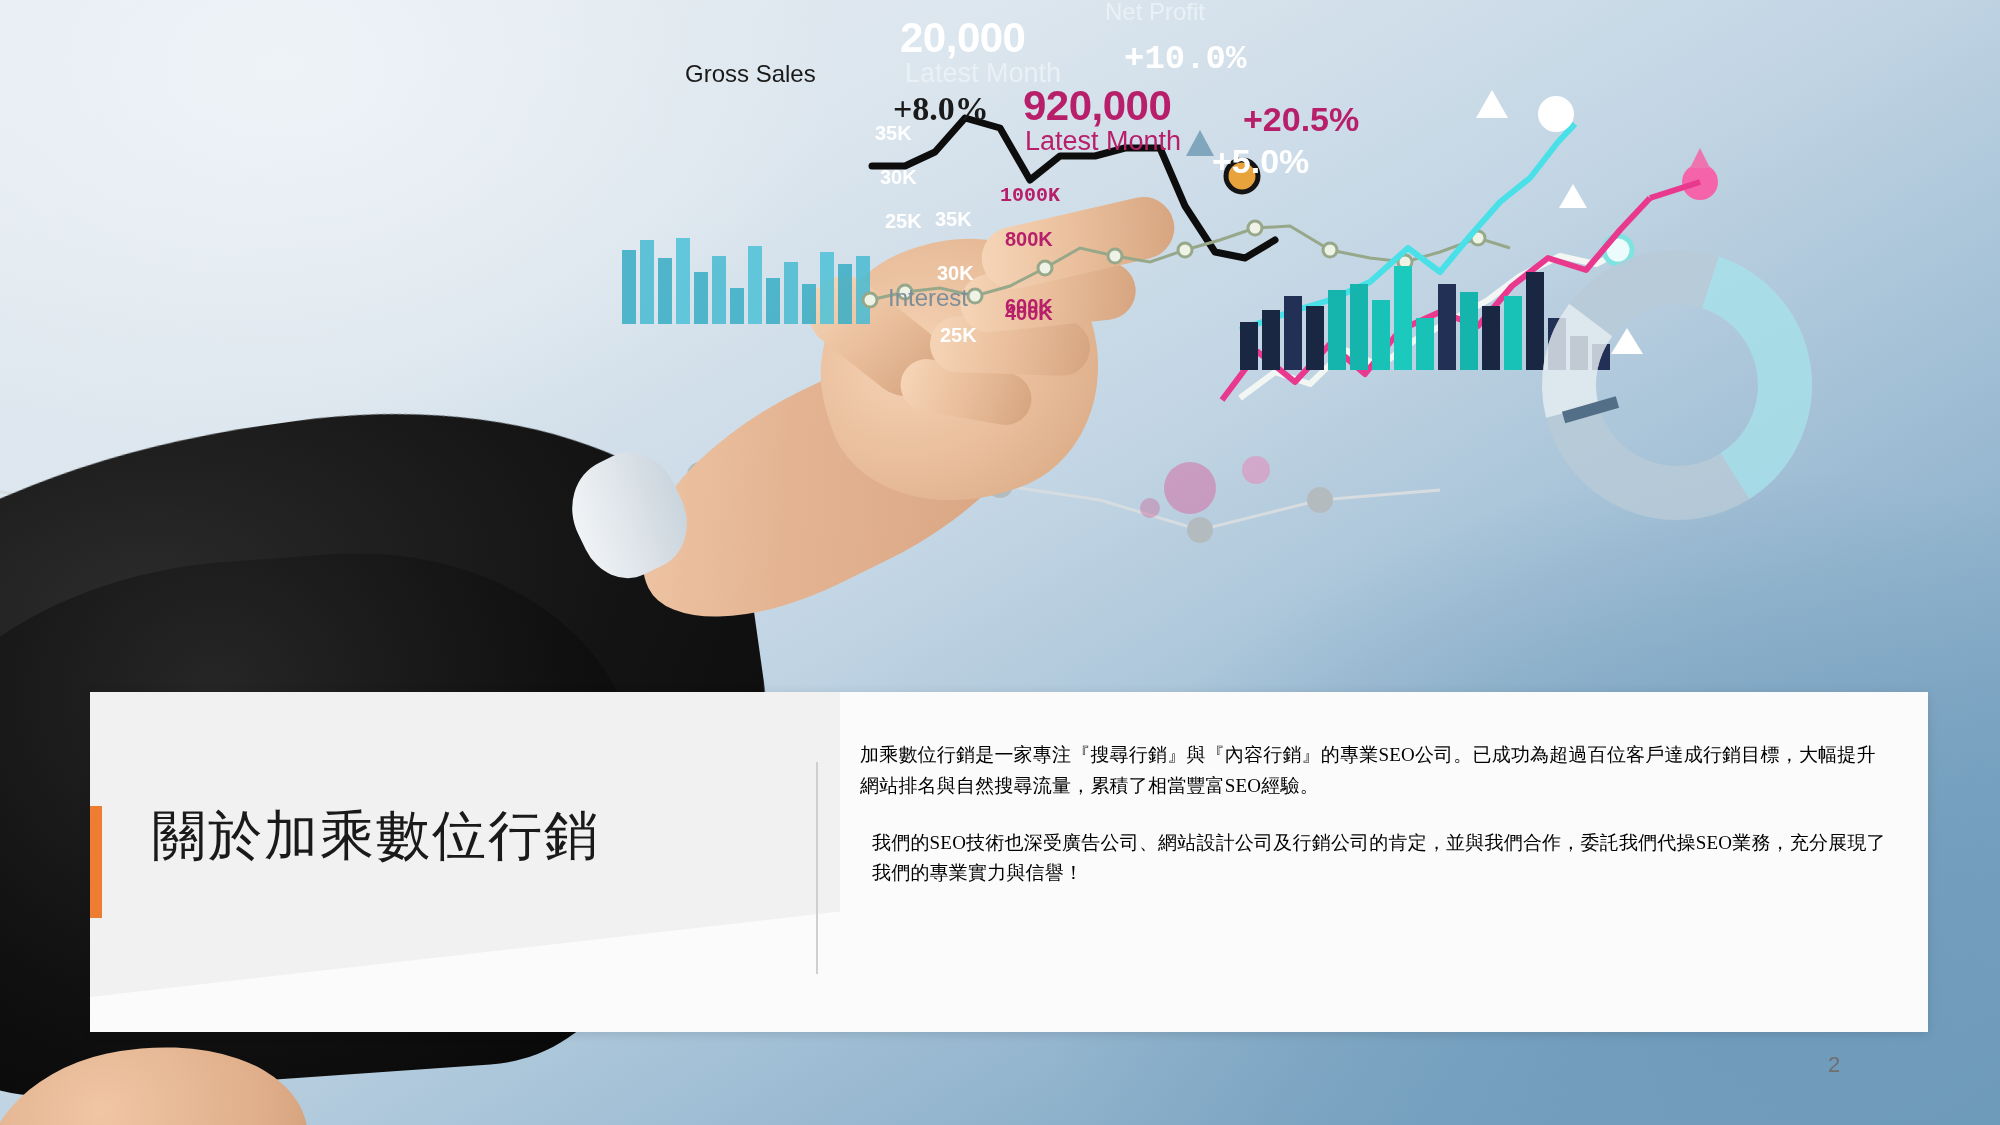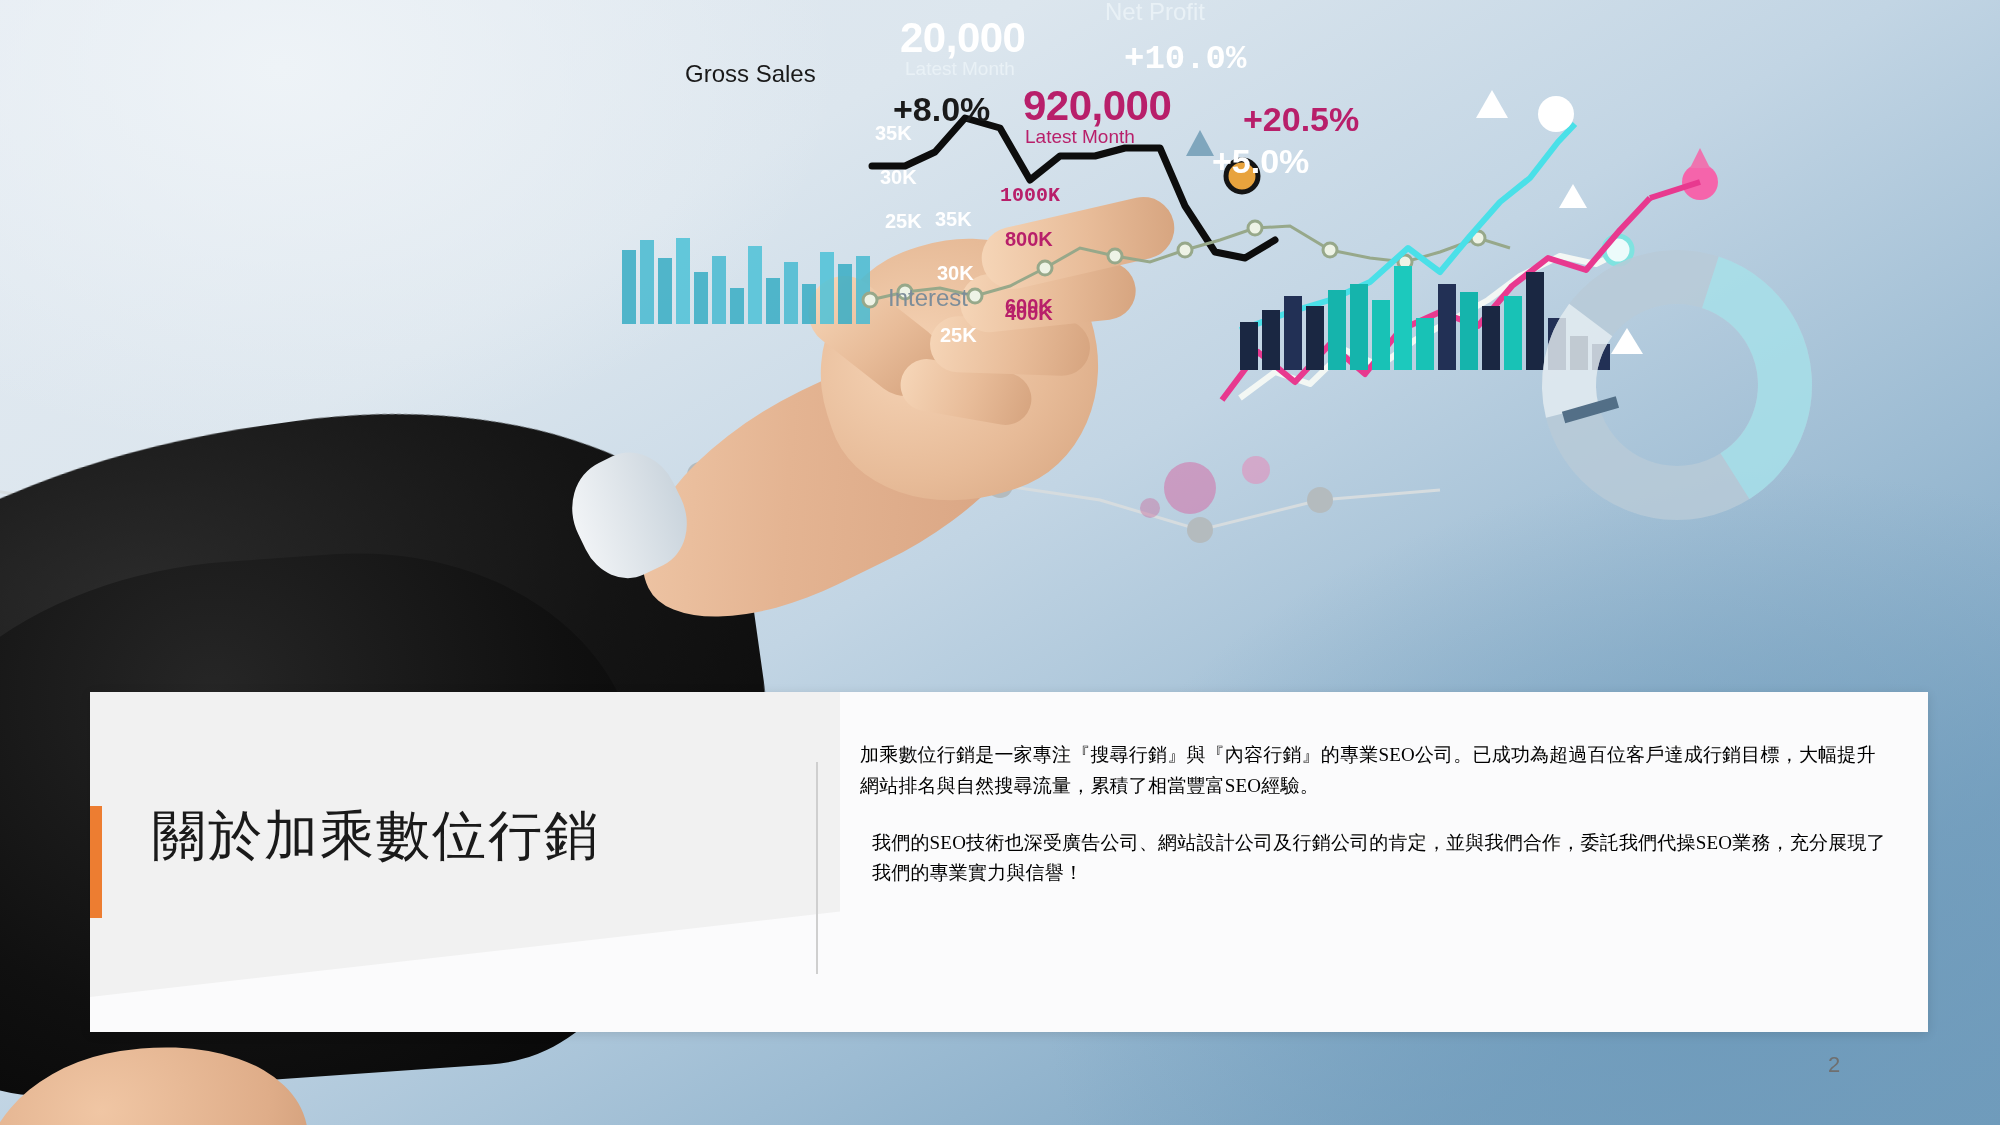--- a/index.html
+++ b/index.html
@@ -86,21 +86,21 @@
 
   
   .nodes { position:absolute; left:0; top:430px; width:1500px; height:200px; }
 
   
   .charts { position:absolute; left:0; top:0; width:2000px; height:520px; }
 
   .lbl { position:absolute; white-space:nowrap; font-family:"Liberation Sans","DejaVu Sans",sans-serif; }
 
   .big-num   { font-weight:700; font-size:42px; letter-spacing:-0.5px; }
-  .sub-num   { font-weight:400; font-size:19px;text-align:right; }
+  .sub-num   { font-weight:400; font-size:27px;text-align:right; }
   .pct-big   { font-weight:700; font-size:34px; }
   .axis-lbl  { font-weight:700; font-size:20px; }
   .series-ttl{ font-weight:400; font-size:24px; }
 
   .w  { color:#ffffff; }
   .k  { color:#1a1a1a; }
   .mg { color:#b81f6a; }
   .gy { color:#7d8d99; }
   .wt { color:#e9f1f6; }
 
@@ -285,21 +285,21 @@
         <circle cx="1190" cy="488" r="26" fill="#d36fa8" opacity="0.55"></circle>
         <circle cx="1256" cy="470" r="14" fill="#ea81b4" opacity="0.5"></circle>
         <circle cx="1150" cy="508" r="10" fill="#c96ea0" opacity="0.45"></circle>
       </g>
     </svg>
 
     <div class="charts">
       <span class="lbl series-ttl k" style="left:685px;  top:60px;">Gross Sales</span>
       <span class="lbl big-num w" style="left:900px;  top:14px;">20,000</span>
       <span class="lbl sub-num wt" style="left:905px;  top:58px;">Latest Month</span>
-      <span class="lbl pct-big k" style="left:893px;  top:90px;">+8.0%</span>
+      <span class="lbl pct-big k" style="left:893px;  top:90px;font-family:Liberation Serif, serif;">+8.0%</span>
 
       <span class="lbl series-ttl wt" style="left:1105px; top:-2px;">Net Profit</span>
       <span class="lbl pct-big w" style="left:1124px; top:40px;font-family:Liberation Mono, monospace;">+10.0%</span>
 
       <span class="lbl big-num mg" style="left:1023px; top:82px;">920,000</span>
       <span class="lbl sub-num mg" style="left:1025px; top:126px;">Latest Month</span>
       <span class="lbl pct-big mg" style="left:1243px; top:100px;text-align:right;">+20.5%</span>
       <span class="lbl pct-big w" style="left:1212px; top:142px;">+5.0%</span>
 
       <span class="lbl axis-lbl w" style="left:875px;  top:122px;">35K</span>

